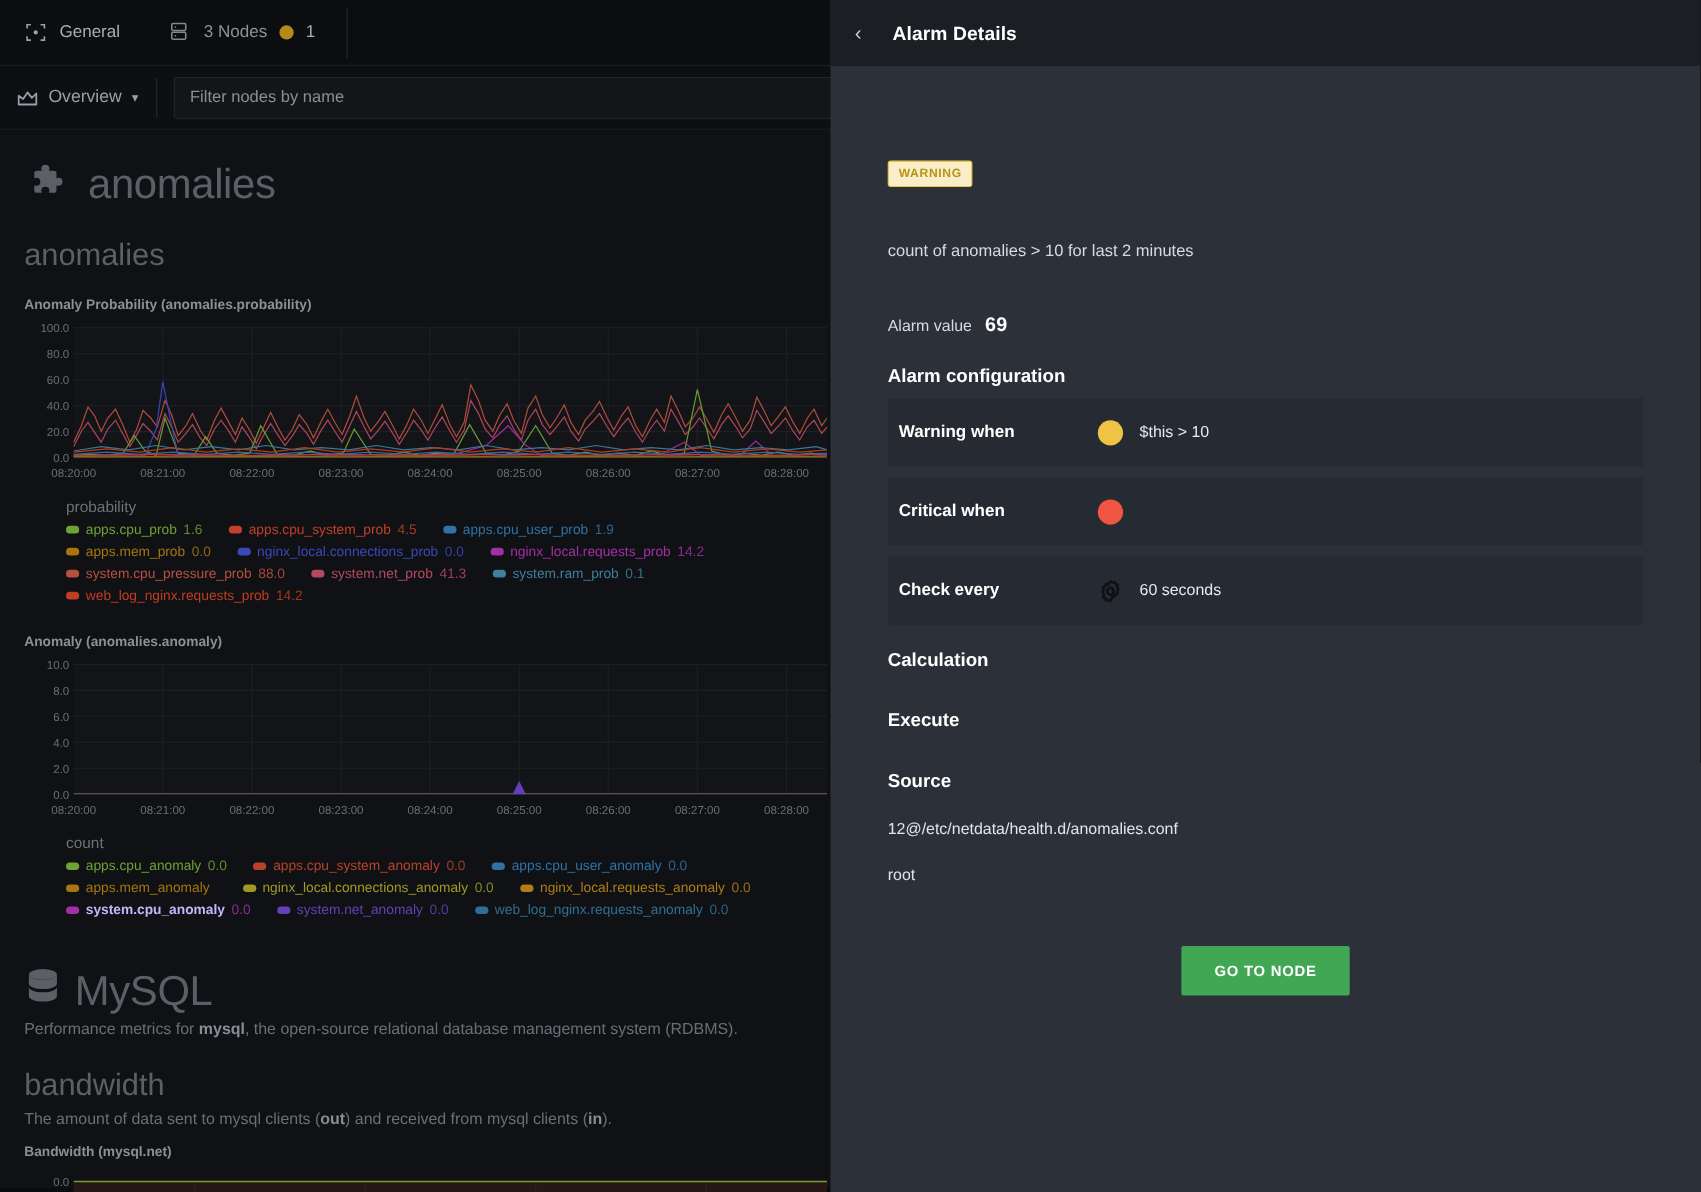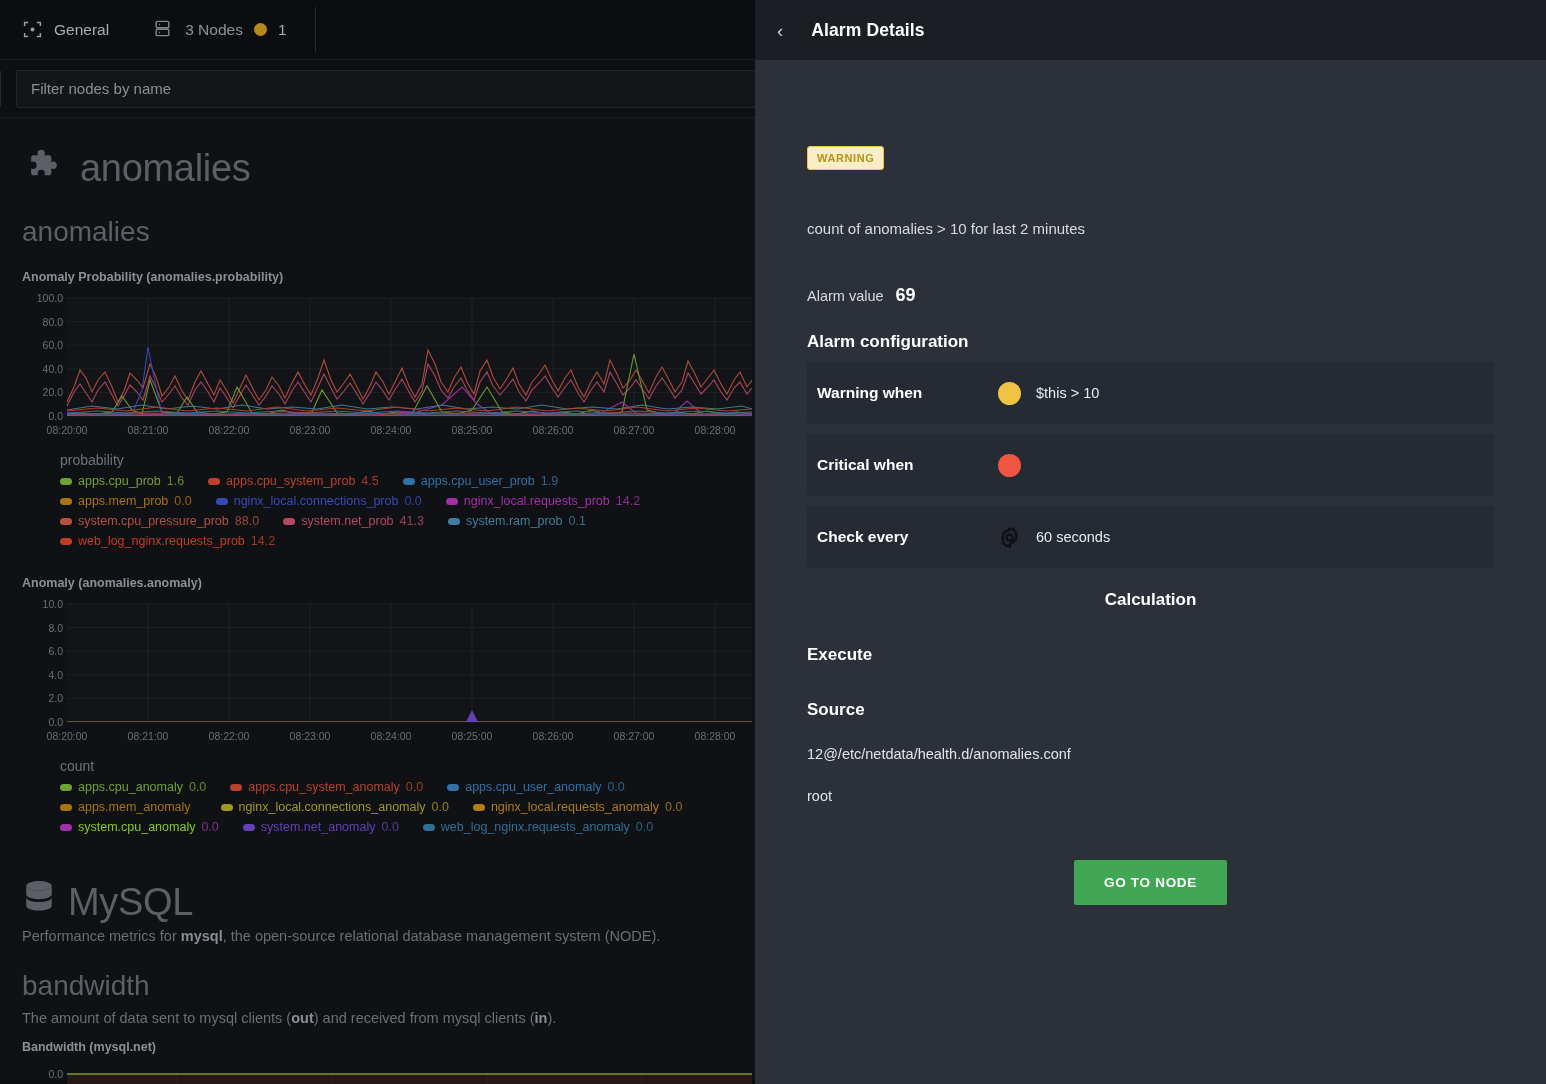--- a/index.html
+++ b/index.html
@@ -100,21 +100,21 @@
     height: 62px; display: flex; align-items: center; padding: 0 10px;
   }
   .cfg-label { color: #ffffff; font-size: 15.5px; font-weight: bold; width: 172px; }
   .cfg-icon-cell { width: 40px; display: flex; align-items: center; justify-content: center; }
   .cfg-circle { width: 23px; height: 23px; border-radius: 50%; }
   .cfg-val { color: #e6eaee; font-size: 14.5px; margin-left: 7px; }
 
   .blk-heading { color: #ffffff; font-size: 17px; font-weight: bold; margin-top: 35px; }
   .blk-text { color: #e1e5ea; font-size: 14.5px; margin-top: 26px; }
 
-  .calc-heading { color: #ffffff; font-size: 17px; font-weight: bold; margin-top: 22px; text-align: center; }
+  .calc-heading { color: #ffffff; font-size: 17px; font-weight: bold; margin-top: 22px; }
 
   .goto-wrap { display: flex; justify-content: center; margin-top: 56px; }
   .goto-btn {
     background: #41a754; color: #ffffff; border: none; border-radius: 2px;
     font-family: "Liberation Sans", sans-serif;
     font-size: 13.5px; font-weight: bold; letter-spacing: 0.7px;
     padding: 15px 30px; cursor: pointer;
   }
 
   svg { display: block; }
@@ -146,20 +146,29 @@
           </svg>
         </span>
         <span class="tb-label dim">3 Nodes</span>
         <span class="dot-badge"></span>
         <span class="badge-num">1</span>
       </div>
       <div class="tb-sep"></div>
     </div>
 
     <div class="filterbar">
+      <div class="ov-select">
+        <span class="icon-sq">
+          <svg width="24" height="24" viewBox="0 0 24 24" fill="none" stroke="#9aa0a7" stroke-width="1.6" stroke-linejoin="round">
+            <path d="M3 17V9l4 3 4-6 4 5 4-4v10z"></path>
+          </svg>
+        </span>
+        <span class="ov-text">Overview</span>
+        <span class="chev">▾</span>
+      </div>
       <div class="fb-sep"></div>
       <div class="filter-input">Filter nodes by name</div>
     </div>
 
     <div class="section-head">
       <span class="sect-icon">
         <svg width="44" height="44" viewBox="0 0 24 24" fill="#5c6066">
           <path d="M10.5 2a2 2 0 00-2 2c0 .4.1.7.3 1H6.2C5.5 5 5 5.6 5 6.2v2.6c.3-.2.6-.3 1-.3a2 2 0 110 4c-.4 0-.7-.1-1-.3v2.6c0 .6.5 1.2 1.2 1.2h2.6c-.2-.3-.3-.6-.3-1a2 2 0 114 0c0 .4-.1.7-.3 1h2.6c.7 0 1.2-.6 1.2-1.2v-2.6c.3.2.6.3 1 .3a2 2 0 100-4c-.4 0-.7.1-1 .3V6.2C16 5.6 15.5 5 14.8 5h-2.6c.2-.3.3-.6.3-1a2 2 0 00-2-2z"></path>
         </svg>
       </span>
@@ -345,21 +354,21 @@
           <span style="color: rgb(160, 154, 36);">nginx_local.connections_anomaly</span>
           <span style="color: rgb(160, 154, 36); opacity: 0.85;">0.0</span>
         </span>
         <span class="legend-item">
           <span class="lg-pill" style="background: rgb(176, 125, 22);"></span>
           <span style="color: rgb(176, 125, 22);">nginx_local.requests_anomaly</span>
           <span style="color: rgb(176, 125, 22); opacity: 0.85;">0.0</span>
         </span>
         <span class="legend-item">
           <span class="lg-pill" style="background: rgb(161, 47, 168);"></span>
-          <span style="color: #84cc16;">system.cpu_anomaly</span>
+          <span style="color: #c4b5fd; font-weight: bold;">system.cpu_anomaly</span>
           <span style="color: rgb(161, 47, 168); opacity: 0.85;">0.0</span>
         </span>
         <span class="legend-item">
           <span class="lg-pill" style="background: rgb(99, 64, 184);"></span>
           <span style="color: rgb(99, 64, 184);">system.net_anomaly</span>
           <span style="color: rgb(99, 64, 184); opacity: 0.85;">0.0</span>
         </span>
         <span class="legend-item">
           <span class="lg-pill" style="background: rgb(47, 111, 149);"></span>
           <span style="color: rgb(47, 111, 149);">web_log_nginx.requests_anomaly</span>
@@ -371,21 +380,21 @@
       <span class="sect-icon" style="width:34px;flex:0 0 34px;">
         <svg width="34" height="40" viewBox="0 0 24 28" fill="#5c6066">
           <ellipse cx="12" cy="4" rx="9" ry="3.4"></ellipse>
           <path d="M3 4v6c0 1.9 4 3.4 9 3.4s9-1.5 9-3.4V4c0 1.9-4 3.4-9 3.4S3 5.9 3 4z"></path>
           <path d="M3 12v6c0 1.9 4 3.4 9 3.4s9-1.5 9-3.4v-6c0 1.9-4 3.4-9 3.4S3 13.9 3 12z"></path>
         </svg>
       </span>
       <span class="sect-title">MySQL</span>
     </div>
     <div class="sect-desc">
-      <span>Performance metrics for </span><b>mysql</b><span>, the open-source relational database management system (NODE).</span>
+      <span>Performance metrics for </span><b>mysql</b><span>, the open-source relational database management system (RDBMS).</span>
     </div>
     <div class="sub-title">bandwidth</div>
     <div class="sect-desc" style="padding-top:8px;">
       <span>The amount of data sent to mysql clients (</span><b>out</b><span>) and received from mysql clients (</span><b>in</b><span>).</span>
     </div>
     <div class="chart-title" style="padding-top:14px;">Bandwidth (mysql.net)</div>
     <div class="chart-wrap">
       <svg width="730" height="42" viewBox="0 0 730 42">
         <rect x="45" y="12" width="685" height="30" fill="#261816"></rect>
         <g stroke="#33211d" stroke-width="1">

